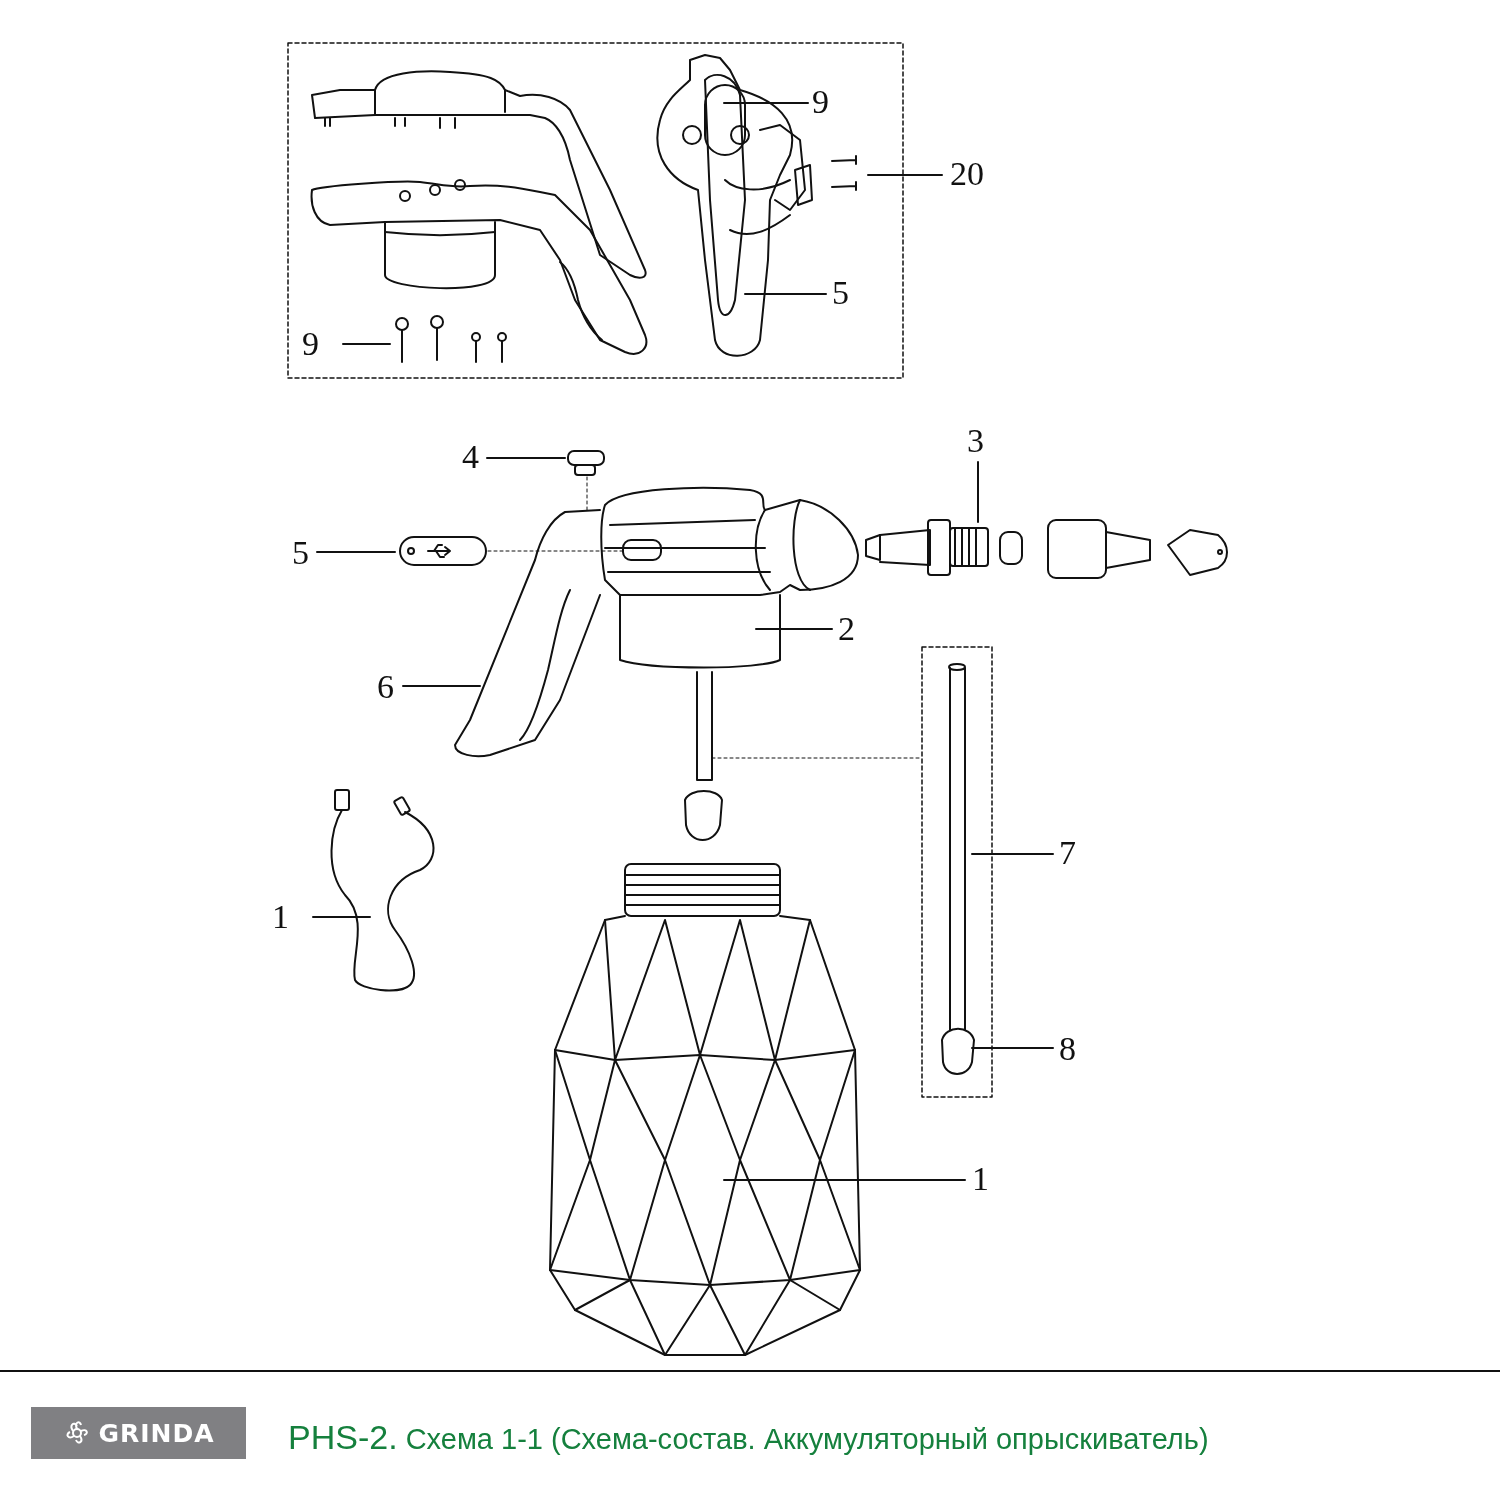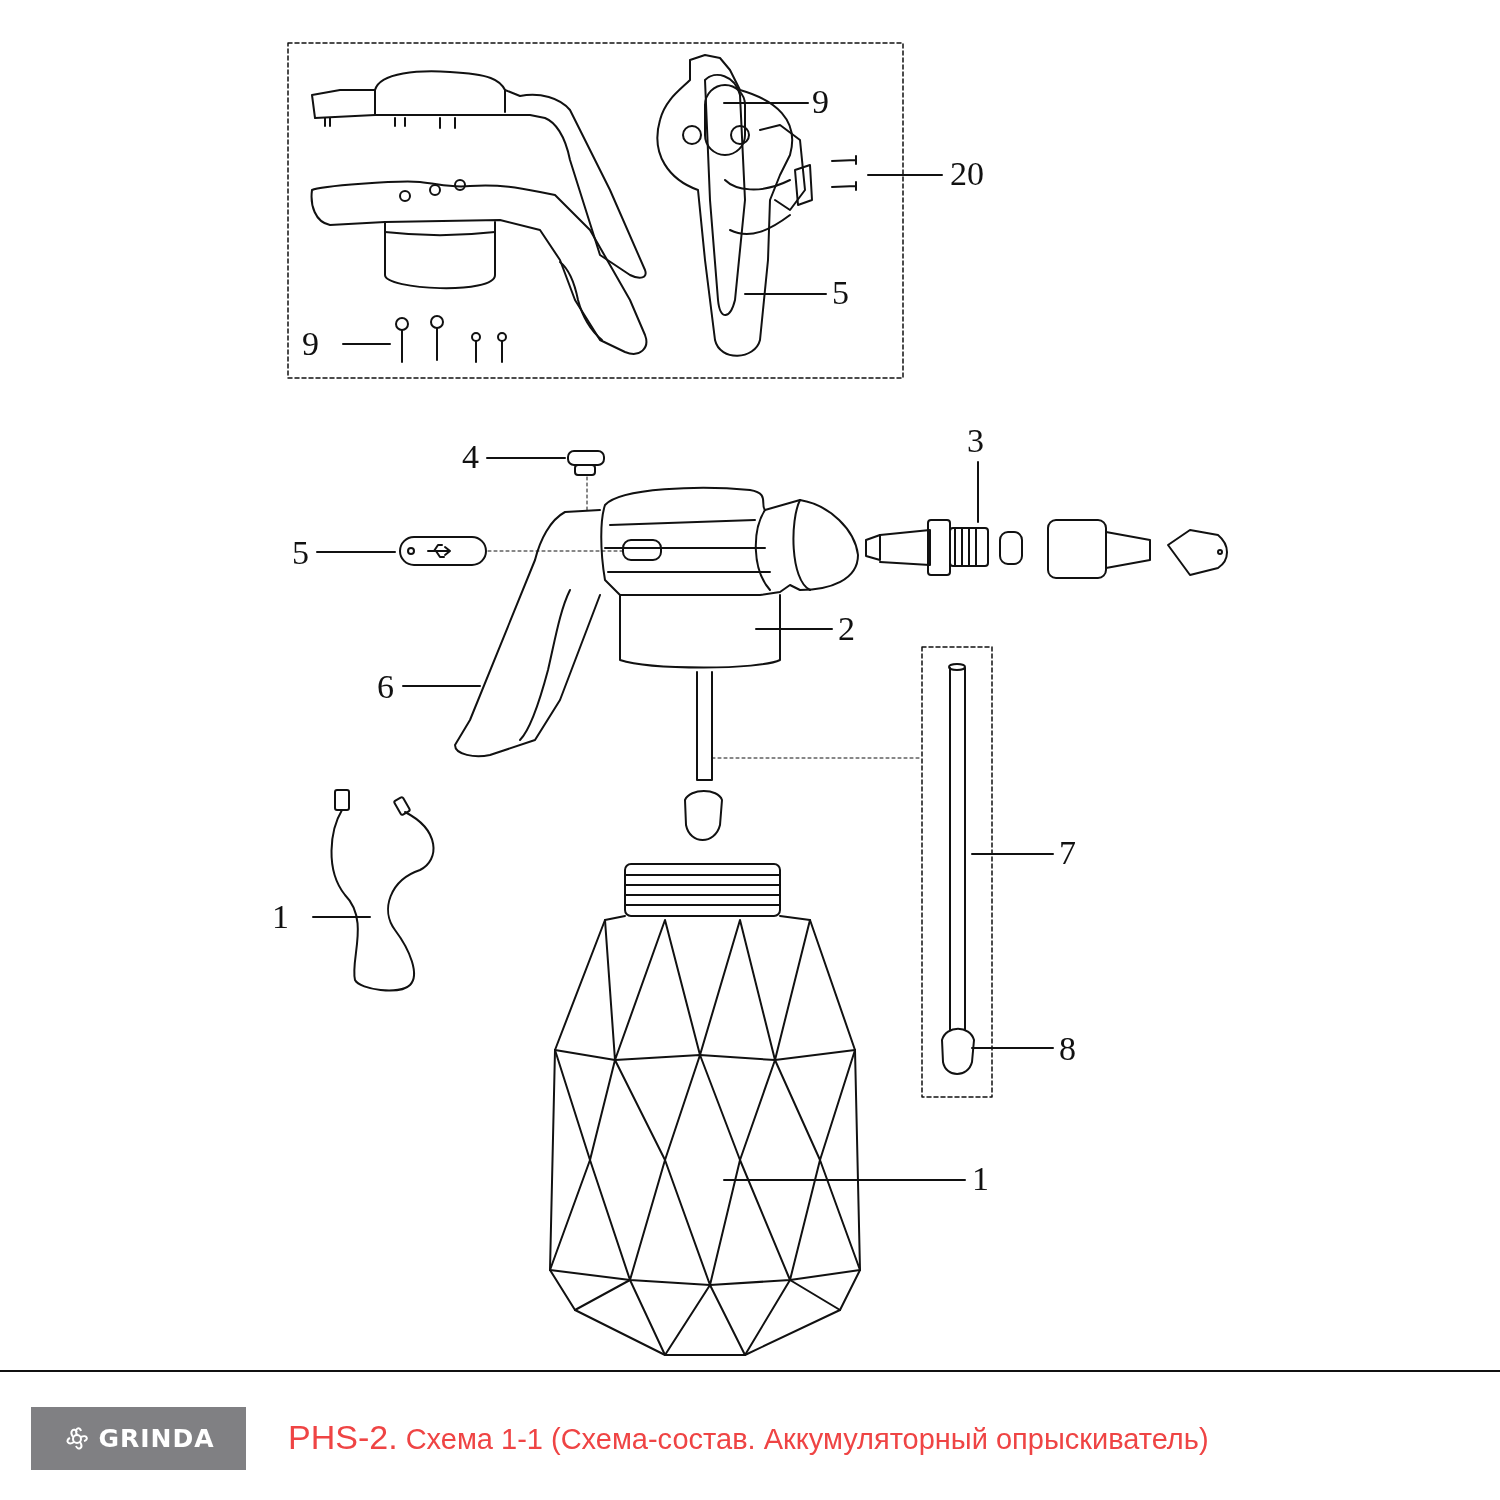--- a/index.html
+++ b/index.html
@@ -1,22 +1,22 @@
 <!DOCTYPE html>
 <html><head>
 <meta charset="utf-8">
 <style>
   html,body{margin:0;padding:0;background:#fff;}
   body{width:1500px;height:1500px;position:relative;overflow:hidden;font-family:"Liberation Serif",serif;}
   #diagram{position:absolute;left:0;top:0;width:1500px;height:1370px;}
   .callout{position:absolute;font-family:"Liberation Serif",serif;font-size:34px;color:#111;line-height:1;}
   .rule{position:absolute;left:0;top:1370px;width:1500px;height:2px;background:#111;}
-  .logo{position:absolute;left:31px;top:1407px;width:215px;height:63px;background:#808083;display:flex;align-items:center;justify-content:center;gap:6px;}
+  .logo{position:absolute;left:31px;top:1407px;width:215px;height:52px;background:#808083;display:flex;align-items:center;justify-content:center;gap:6px;}
   .logo-text{color:#fff;font-family:"DejaVu Sans",sans-serif;font-weight:bold;font-size:25px;letter-spacing:1px;}
-  .caption{position:absolute;left:288px;top:1418px;font-family:"Liberation Sans",sans-serif;color:#ef4444;white-space:nowrap;}
+  .caption{position:absolute;left:288px;top:1418px;font-family:"Liberation Sans",sans-serif;color:#15803d;white-space:nowrap;}
   .caption .model{font-size:34px;}
   .caption .desc{font-size:29px;}
 </style>
 </head>
 <body>
 
 <svg id="diagram" viewBox="0 0 1500 1370" xmlns="http://www.w3.org/2000/svg" fill="none" stroke="#111" stroke-width="2" stroke-linejoin="round" stroke-linecap="round">
 
   <g>
     <rect x="288" y="43" width="615" height="335" stroke-dasharray="4 3" stroke-width="1.5"></rect>

